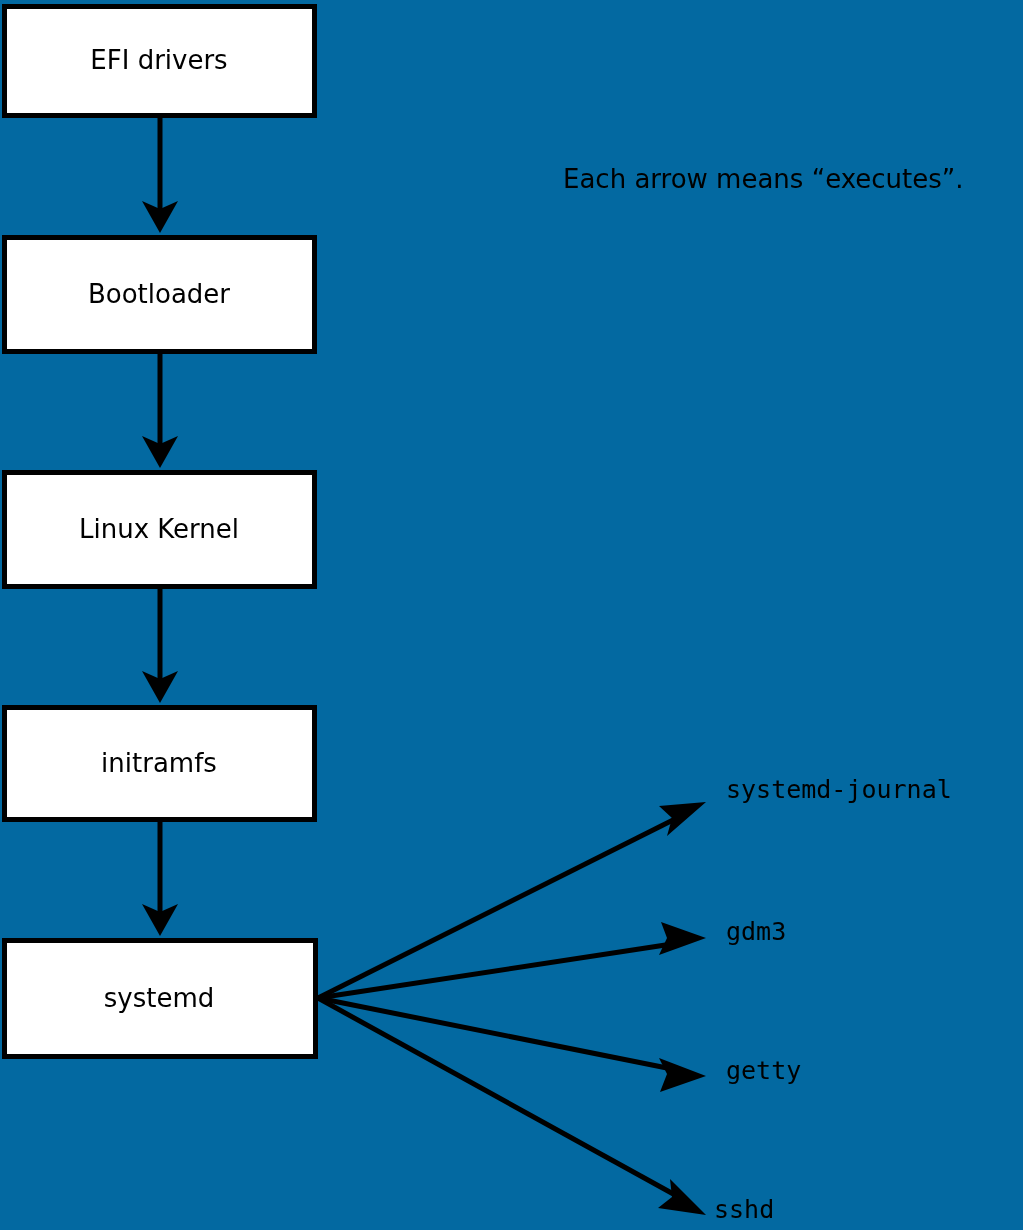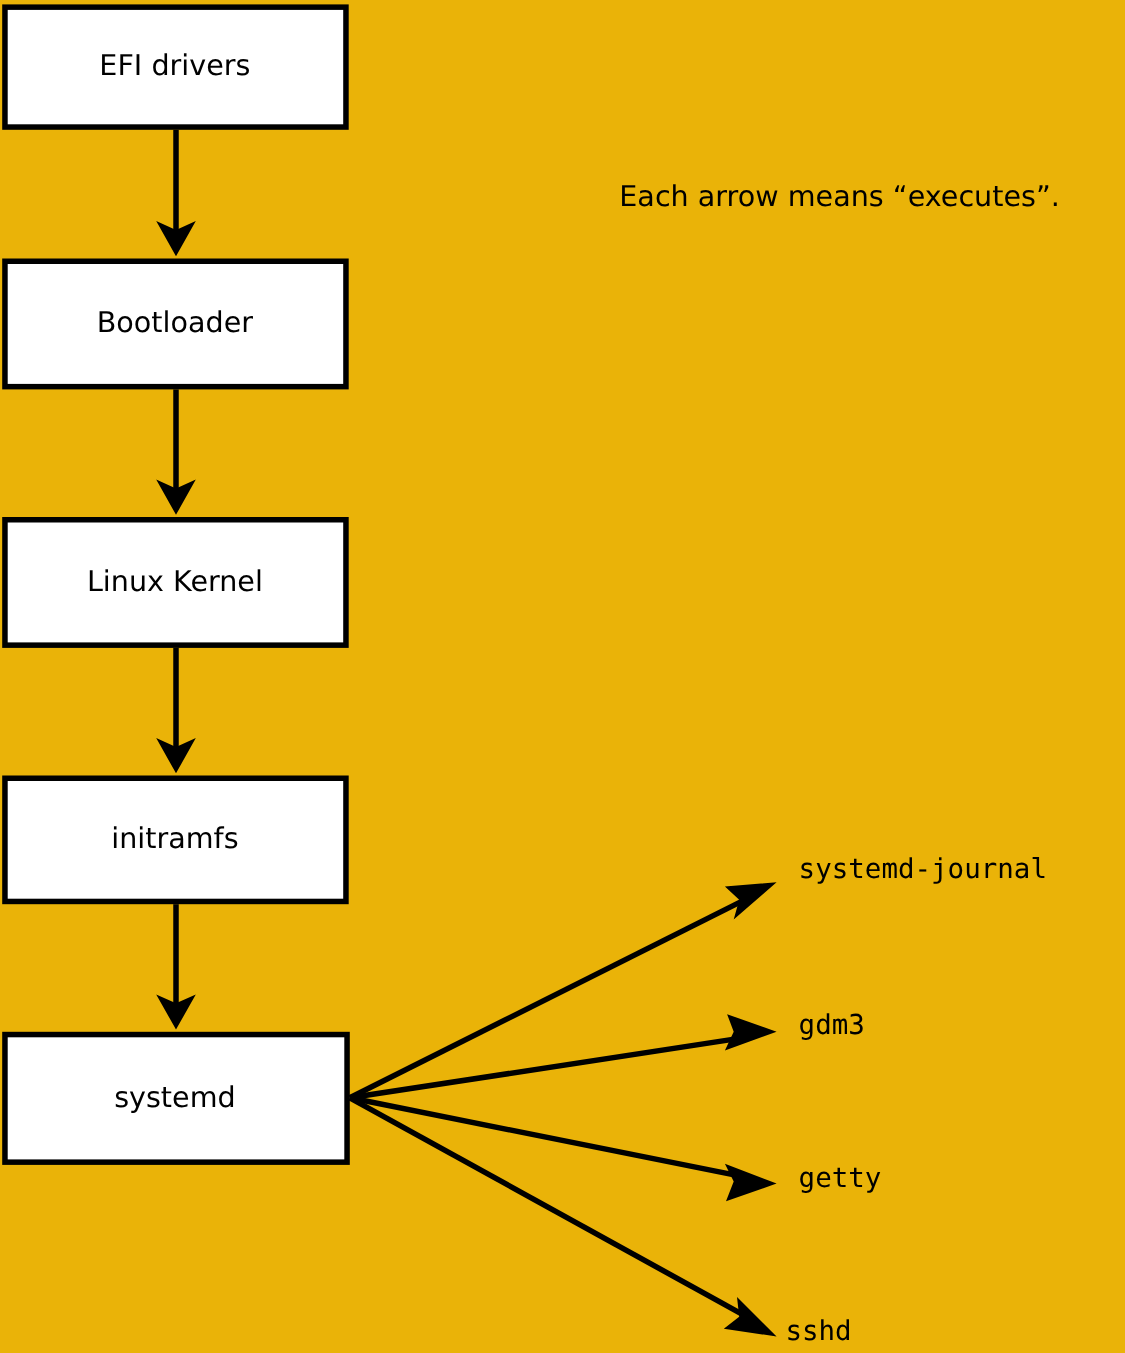--- a/index.html
+++ b/index.html
@@ -11,21 +11,21 @@
   body {
     font-family: "DejaVu Sans", sans-serif;
     width: 1023px;
     height: 1230px;
     overflow: hidden;
   }
   #diagram-root {
     position: relative;
     width: 1023px;
     height: 1230px;
-    background: #eab308;
+    background: #0369a1;
   }
   #diagram-svg {
     position: absolute;
     top: 0;
     left: 0;
     width: 1023px;
     height: 1230px;
     display: block;
   }
   .box-label {

